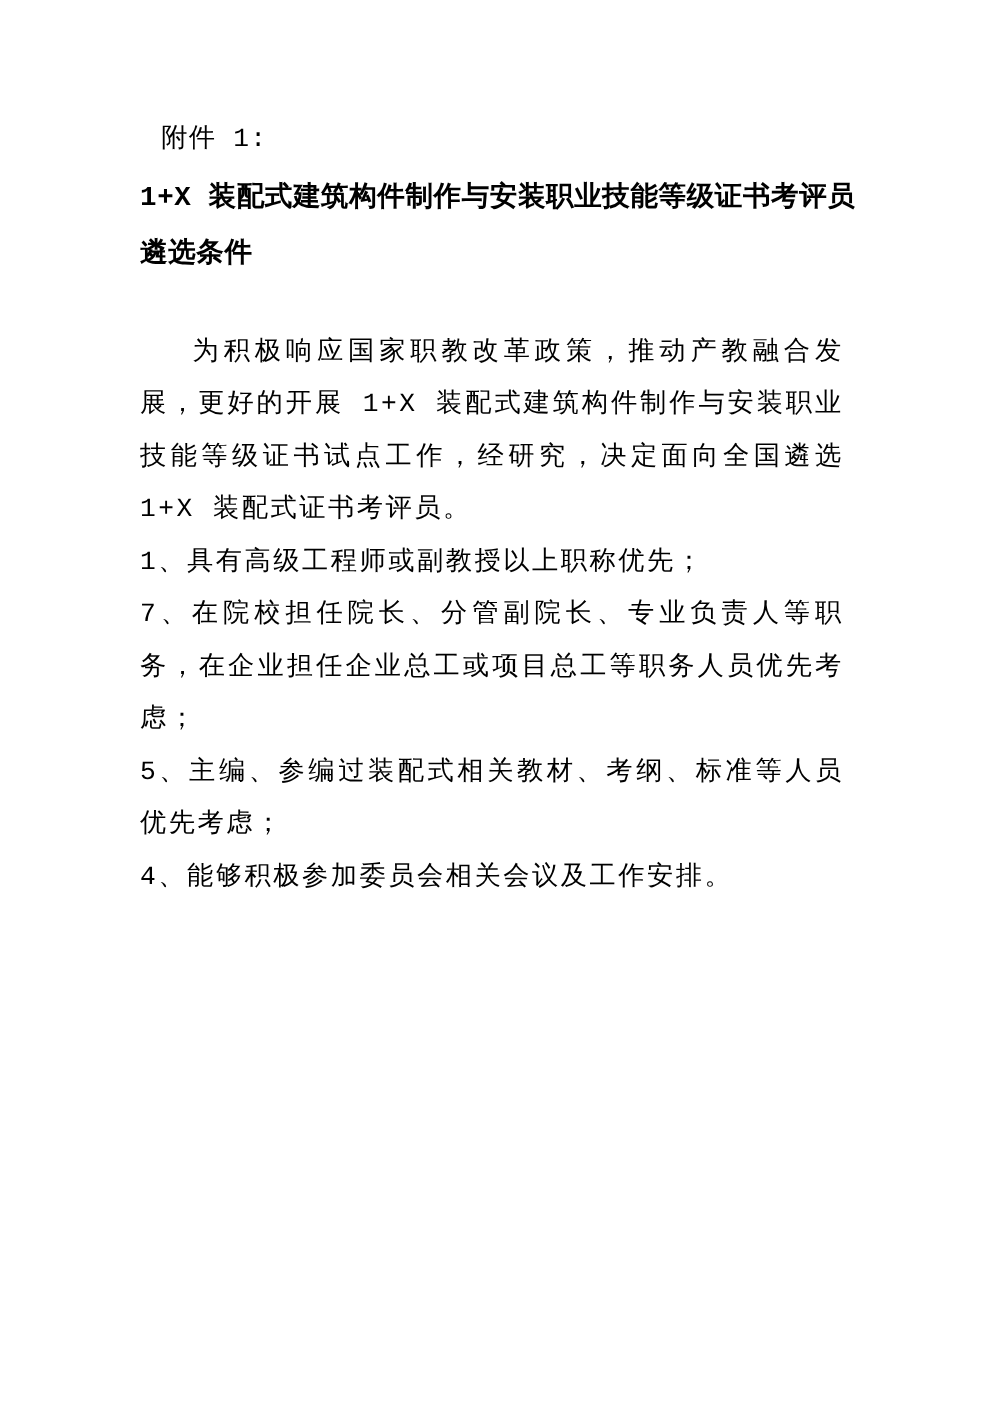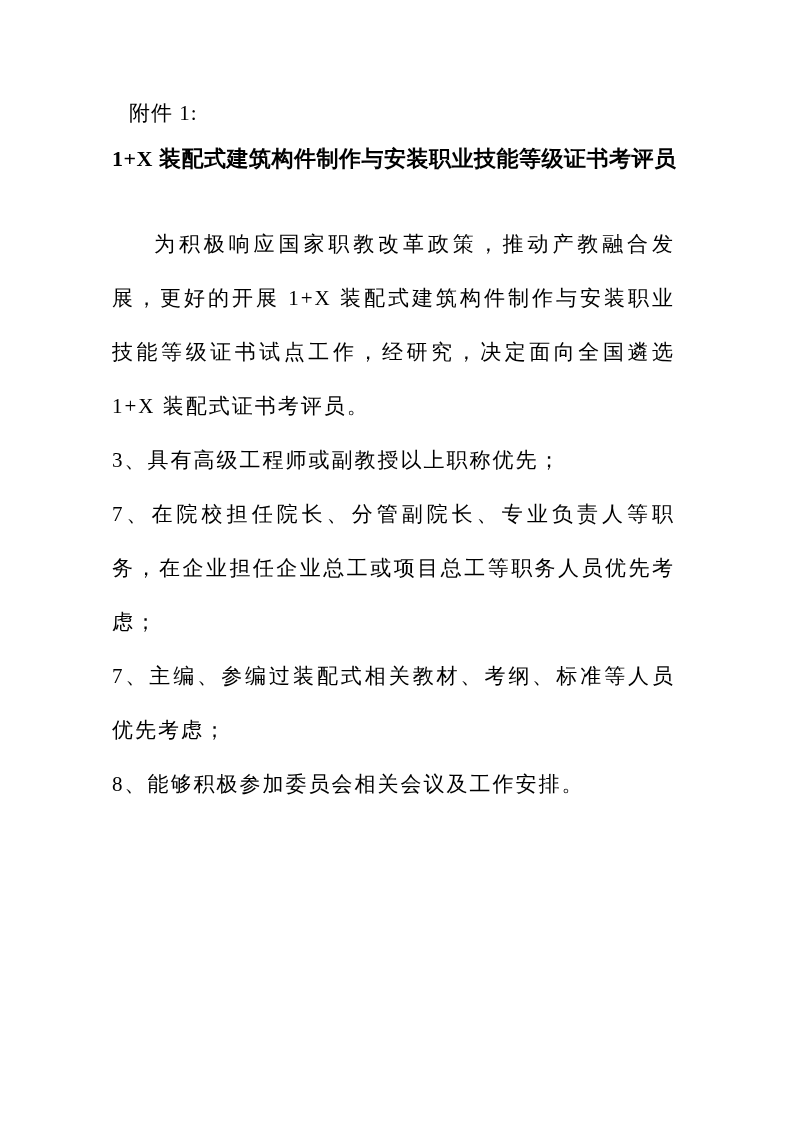--- a/index.html
+++ b/index.html
@@ -6,21 +6,21 @@
     margin: 0;
     padding: 0;
     background: #ffffff;
   }
   .page {
     position: relative;
     width: 793px;
     height: 1122px;
     background: #ffffff;
     overflow: hidden;
-    font-family: Liberation Serif, serif;
+    font-family: Liberation Mono, monospace;
     color: #000000;
   }
   .content {
     position: absolute;
     left: 112px;
     top: 98px;
     width: 563px;
   }
   .attachment-label {
     font-size: 21px;
@@ -35,21 +35,21 @@
     line-height: 45px;
     letter-spacing: 0.5px;
   }
   .doc-title .title-line {
     display: block;
     white-space: nowrap;
   }
   .doc-body {
     margin-top: 36px;
     font-size: 21px;
-    line-height: 54px;
+    line-height: 42px;
     letter-spacing: 2px;
     text-align: justify;
   }
   .doc-body p {
     margin: 0;
     padding: 0;
   }
   .doc-body p.indent {
     text-indent: 2em;
   }
@@ -57,26 +57,27 @@
 </head>
 <body>
 
 <div class="page">
   <div class="content">
 
     <div class="attachment-label">附件 1:</div>
 
     <h1 class="doc-title">
       <span class="title-line">1+X 装配式建筑构件制作与安装职业技能等级证书考评员</span>
+      <span class="title-line">遴选条件</span>
     </h1>
 
     <div class="doc-body">
       <p class="indent">为积极响应国家职教改革政策，推动产教融合发展，更好的开展 1+X 装配式建筑构件制作与安装职业技能等级证书试点工作，经研究，决定面向全国遴选 1+X 装配式证书考评员。</p>
 
-      <p>3、具有高级工程师或副教授以上职称优先；</p>
+      <p>1、具有高级工程师或副教授以上职称优先；</p>
       <p>7、在院校担任院长、分管副院长、专业负责人等职务，在企业担任企业总工或项目总工等职务人员优先考虑；</p>
-      <p>7、主编、参编过装配式相关教材、考纲、标准等人员优先考虑；</p>
-      <p>8、能够积极参加委员会相关会议及工作安排。</p>
+      <p>5、主编、参编过装配式相关教材、考纲、标准等人员优先考虑；</p>
+      <p>4、能够积极参加委员会相关会议及工作安排。</p>
 
     </div>
 
   </div>
 </div>
 
 </body></html>

